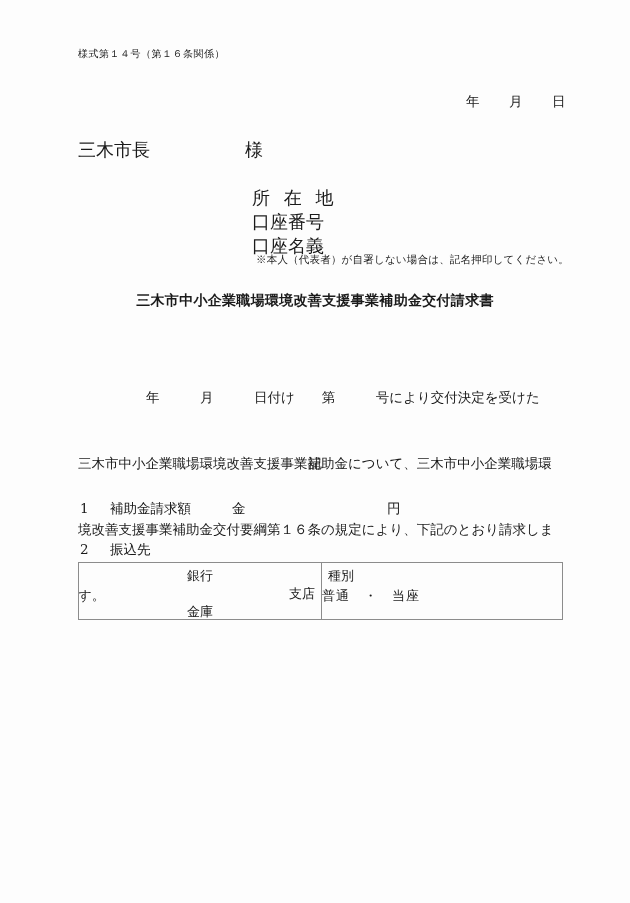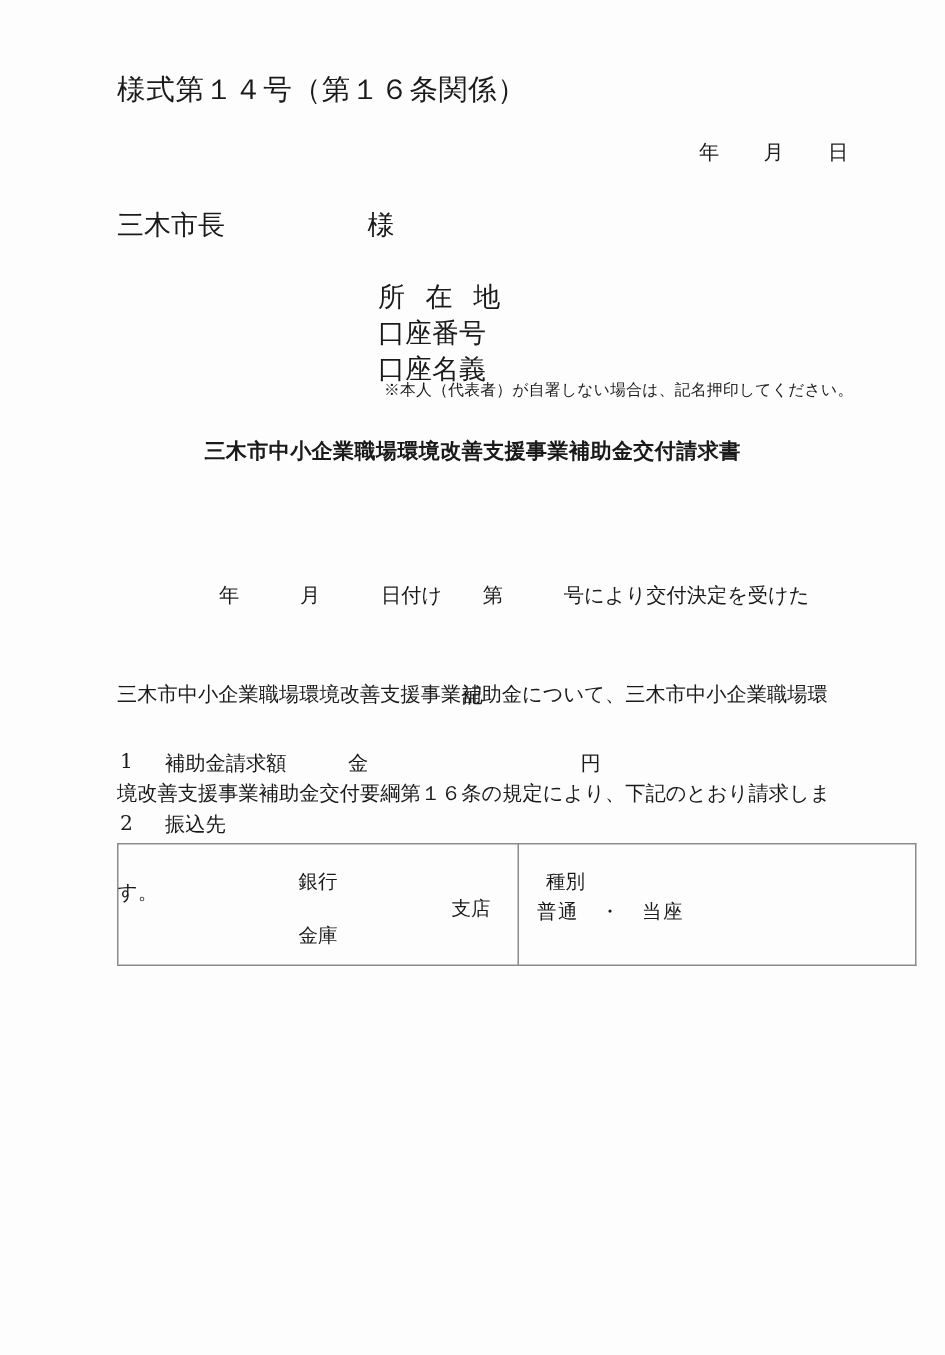--- a/index.html
+++ b/index.html
@@ -14,21 +14,21 @@
   #page {
     position: relative;
     width: 630px;
     height: 903px;
     background: #fdfdfd;
     overflow: hidden;
   }
   .abs { position: absolute; white-space: pre; }
 
   
-  .t-form    { font-size: 19px; letter-spacing: .5px; }
+  .t-form    { font-size: 10px; letter-spacing: .5px; }
   .t-date    { font-size: 13.5px; }
   .t-addr    { font-size: 18px; }
   .t-note    { font-size: 10.5px; letter-spacing: .2px; }
   .t-title   { font-size: 14px; font-weight: bold; letter-spacing: .3px; }
   .t-body    { font-size: 13.5px; line-height: 22px; }
   .t-ki      { font-size: 13.5px; }
   .t-item    { font-size: 13.5px; }
   .t-cell    { font-size: 13px; }
 
   
@@ -72,21 +72,21 @@
     position: absolute;
     left: 78px;
     top: 562px;
     width: 482px;
     border-collapse: collapse;
     table-layout: fixed;
   }
   #bank-table td {
     border: 1px solid #8c8c8c;
     vertical-align: top;
-    padding: 12px;
+    padding: 0;
     position: relative;
   }
   .cell-pad { position: relative; width: 100%; height: 100%; }
 
   
   #cell-bank   { height: 56px; }
   #cell-type   { height: 56px; }
   .bank-ginko  { position:absolute; left:0; top:4px;  width:100%; text-align:center; }
   .bank-shiten { position:absolute; right:6px; top:22px; }
   .bank-kinko  { position:absolute; left:0; top:40px; width:100%; text-align:center; }

